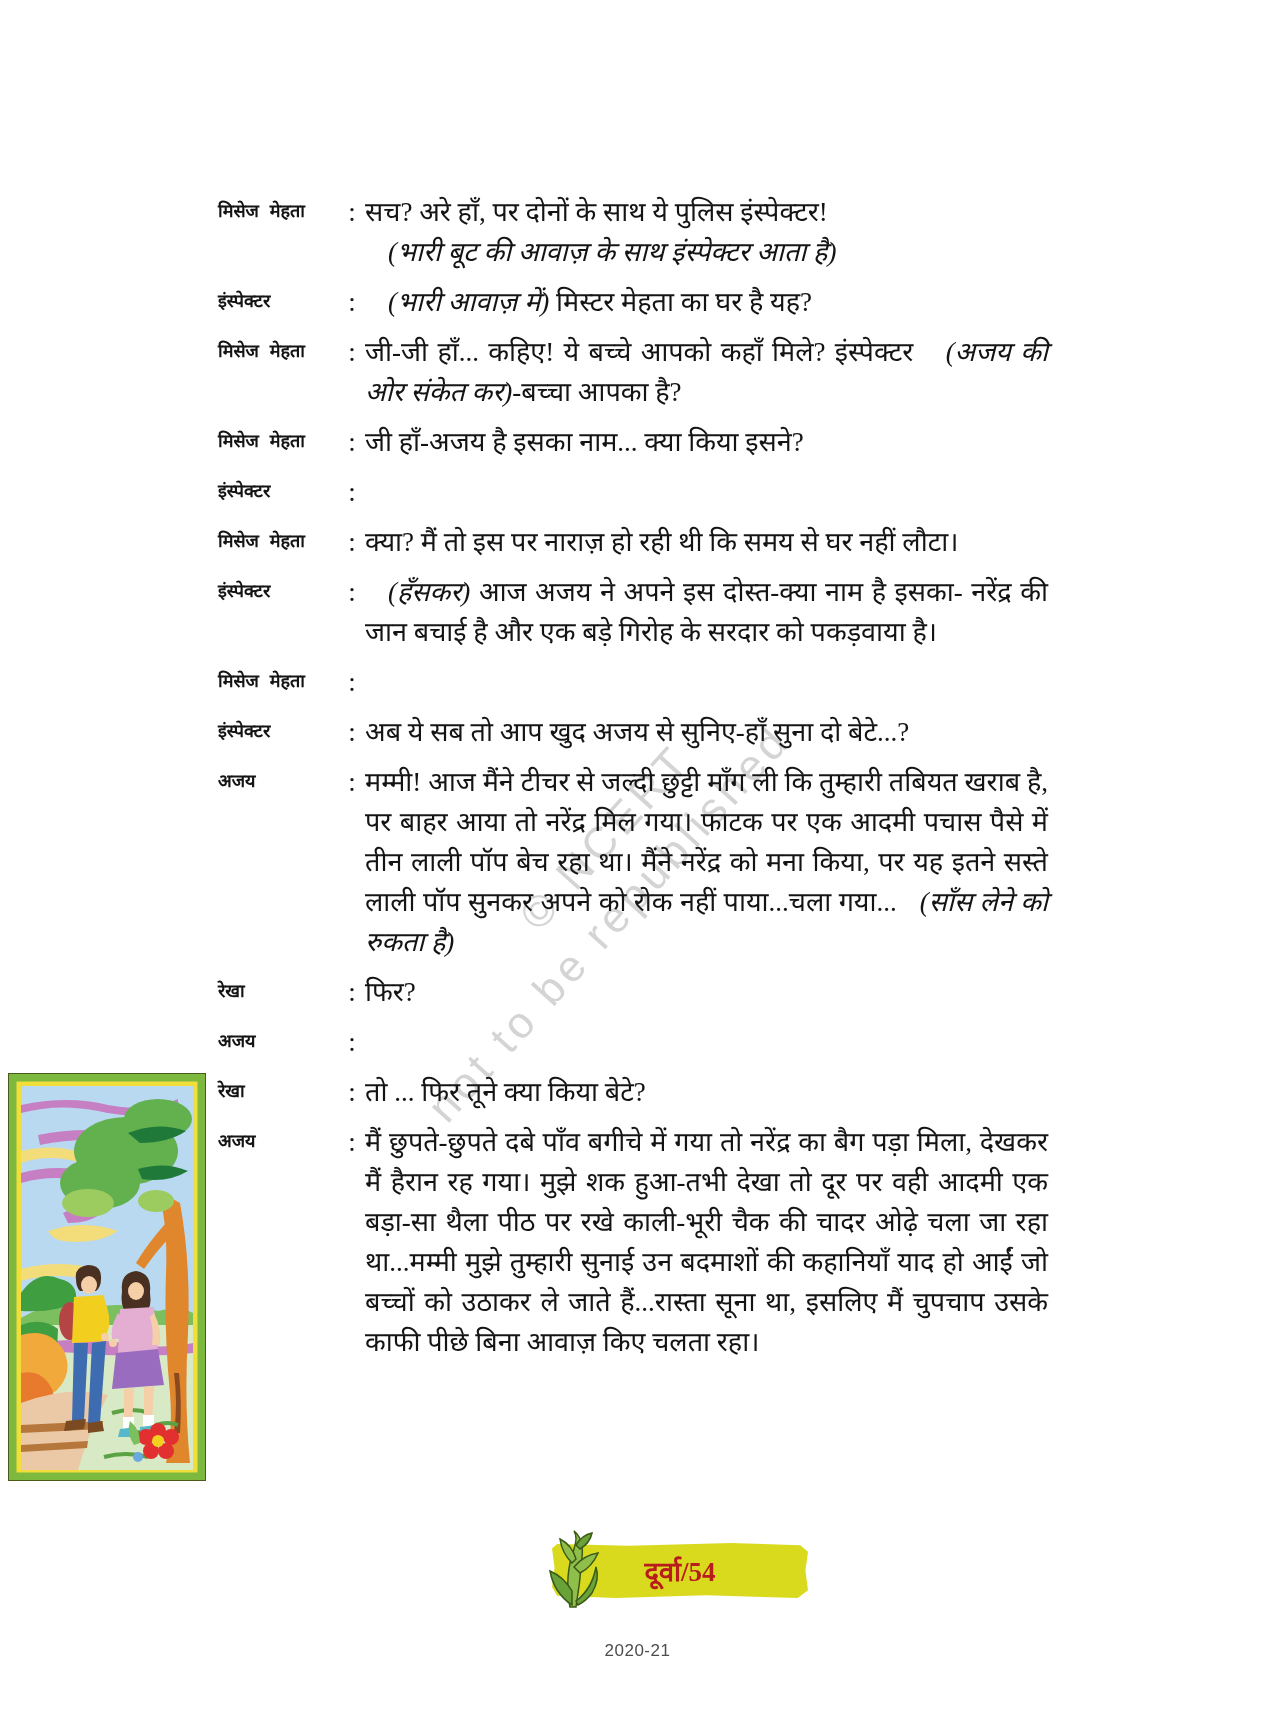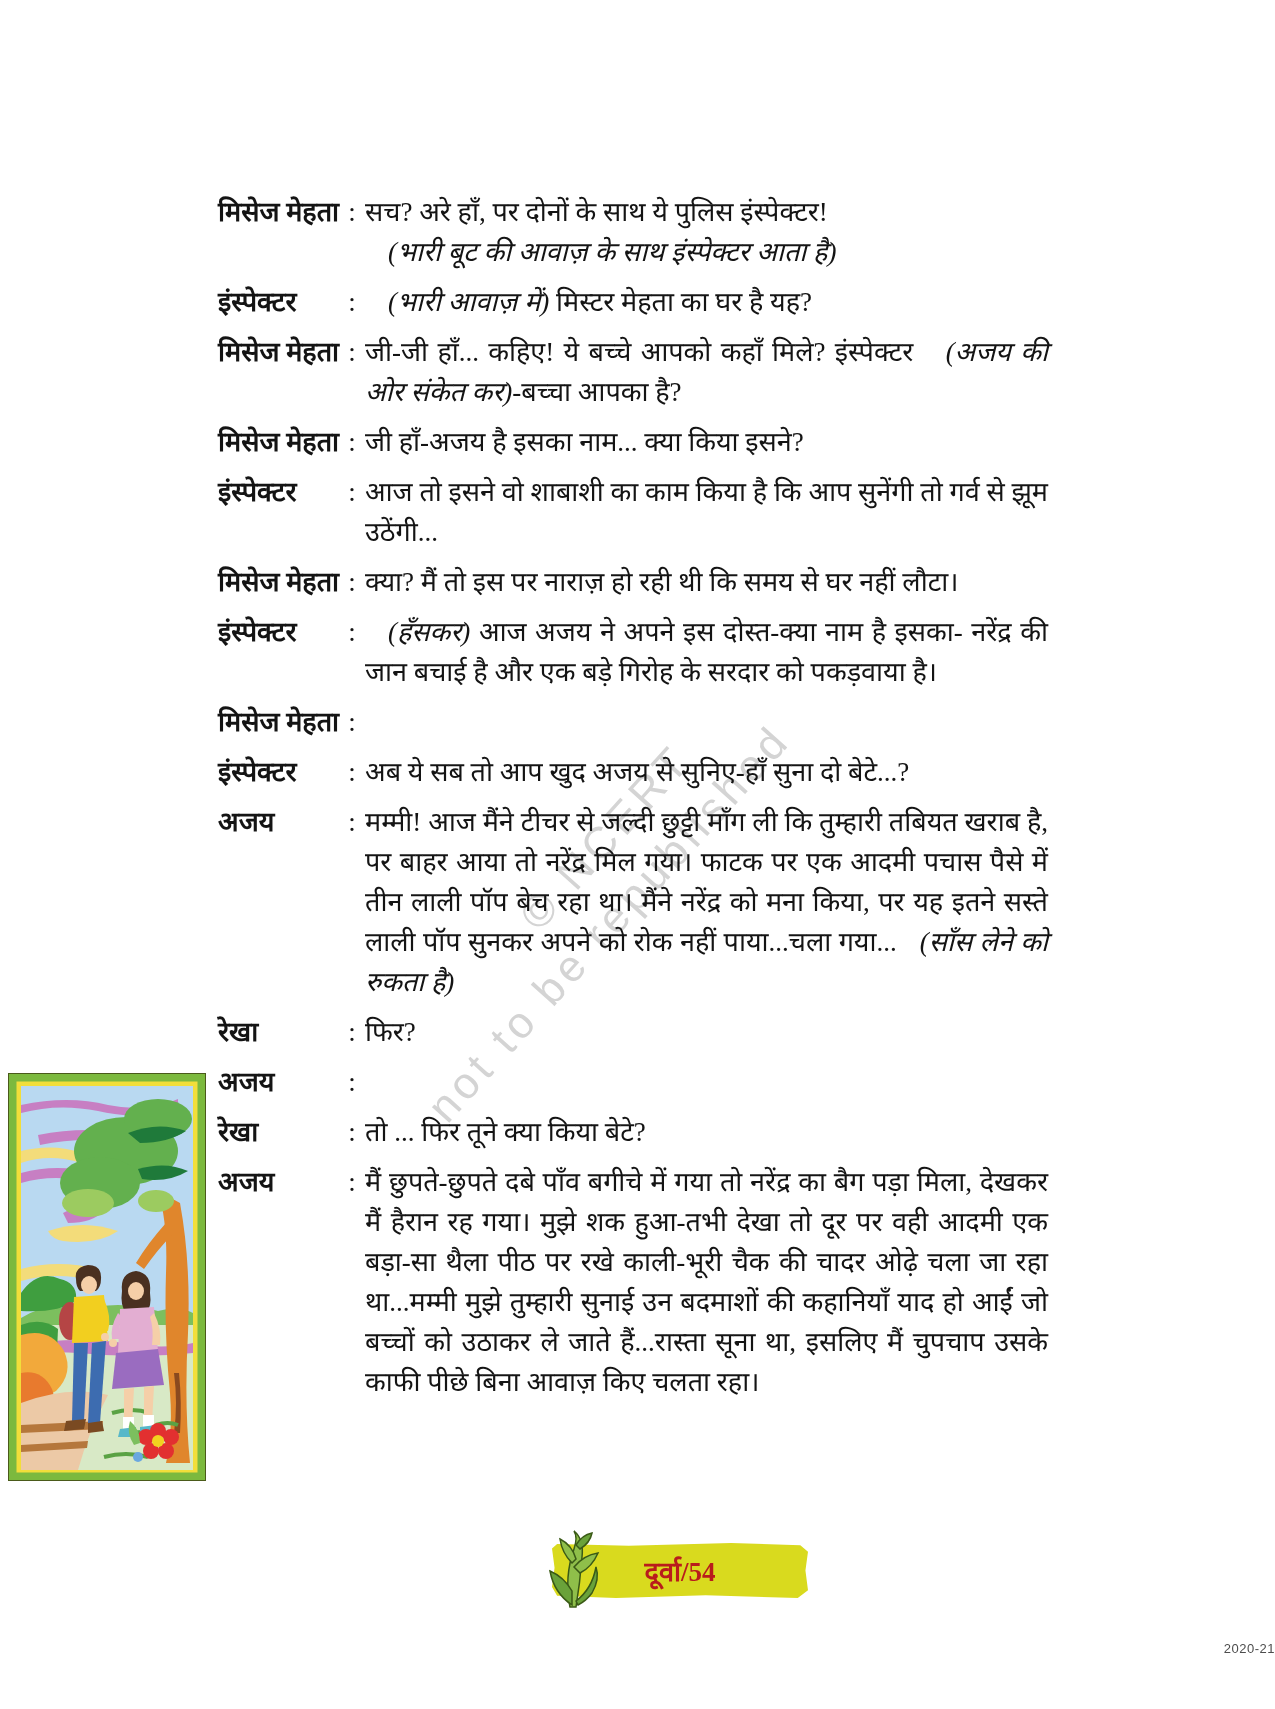--- a/index.html
+++ b/index.html
@@ -20,21 +20,21 @@
   .wm2 { left:436px; top:1090px; }
   
   .dialogue-list {
     position:absolute; z-index:2; left:218px; top:192px; width:830px;
   }
   .dialogue-row {
     display:grid; grid-template-columns:121px 26px 1fr;
     margin-bottom:10px;
   }
   .speaker {
-    font-weight:700; font-size:27px; line-height:40px; white-space:nowrap;
+    font-weight:700; font-size:18px; line-height:40px; white-space:nowrap;font-family:Liberation Mono, monospace;
   }
   .colon { font-size:27px; line-height:40px; text-align:center; }
   .dialogue-text {
     font-size:27px; line-height:40px; text-align:justify;
   }
   .stage { font-style:italic;margin-left:23px; }
   
   .illustration {
     position:absolute; z-index:2; left:8px; top:1073px; width:198px; height:408px;
   }
@@ -42,22 +42,22 @@
   .footer-badge {
     position:absolute; z-index:2; left:552px; top:1543px; width:256px; height:55px;
     background:#d9da1e;
     display:flex; align-items:center; justify-content:center;
     clip-path:polygon(0% 10%, 2% 2%, 30% 5%, 70% 0%, 97% 4%, 100% 16%, 99% 50%, 100% 86%, 96% 100%, 60% 95%, 25% 100%, 2% 96%, 0% 80%, 1% 45%);
   }
   .footer-badge-label { font-weight:700; font-size:27px; color:#b91c1c; }
   .plant-icon { position:absolute; z-index:3; left:540px; top:1527px; width:68px; height:84px; }
   .year-line {
     position:absolute; z-index:2; left:0; top:1641px; width:100%;
-    text-align:right; font-family:"Liberation Sans","DejaVu Sans",sans-serif;
-    font-size:13px; color:#4d4d4d; letter-spacing:0.5px;
+    text-align:center; font-family:"Liberation Sans","DejaVu Sans",sans-serif;
+    font-size:17px; color:#4d4d4d; letter-spacing:0.5px;
   }
 </style>
 </head>
 <body>
 
 <div class="page">
 
   <div class="wm wm1">© NCERT</div>
   <div class="wm wm2">not to be republished</div>
 
@@ -78,21 +78,20 @@
         <div class="dialogue-text"><span>जी-जी हाँ... कहिए! ये बच्चे आपको कहाँ मिले? इंस्पेक्टर </span><span class="stage">(अजय की ओर संकेत कर)</span><span>-बच्चा आपका है?</span></div>
       </div>
       <div class="dialogue-row">
         <div class="speaker">मिसेज मेहता</div>
         <div class="colon">:</div>
         <div class="dialogue-text"><span>जी हाँ-अजय है इसका नाम... क्या किया इसने?</span></div>
       </div>
       <div class="dialogue-row">
         <div class="speaker">इंस्पेक्टर</div>
         <div class="colon">:</div>
-        <div class="dialogue-text"><span>आज तो इसने वो शाबाशी का काम किया है कि आप सुनेंगी तो गर्व से झूम उठेंगी...</span></div>
       </div>
       <div class="dialogue-row">
         <div class="speaker">मिसेज मेहता</div>
         <div class="colon">:</div>
         <div class="dialogue-text"><span>क्या? मैं तो इस पर नाराज़ हो रही थी कि समय से घर नहीं लौटा।</span></div>
       </div>
       <div class="dialogue-row">
         <div class="speaker">इंस्पेक्टर</div>
         <div class="colon">:</div>
         <div class="dialogue-text"><span class="stage">(हँसकर)</span><span> आज अजय ने अपने इस दोस्त-क्या नाम है इसका- नरेंद्र की जान बचाई है और एक बड़े गिरोह के सरदार को पकड़वाया है।</span></div>

